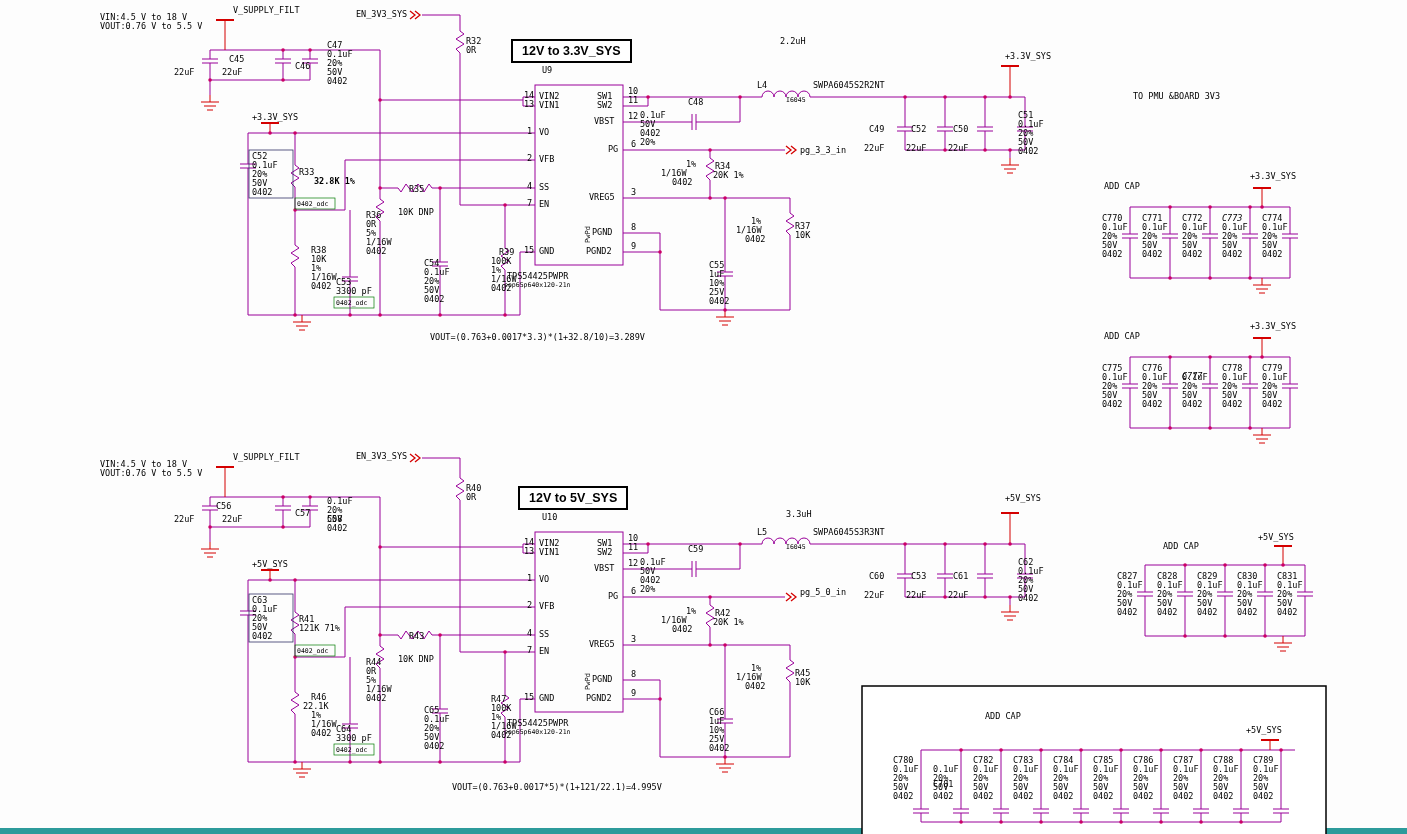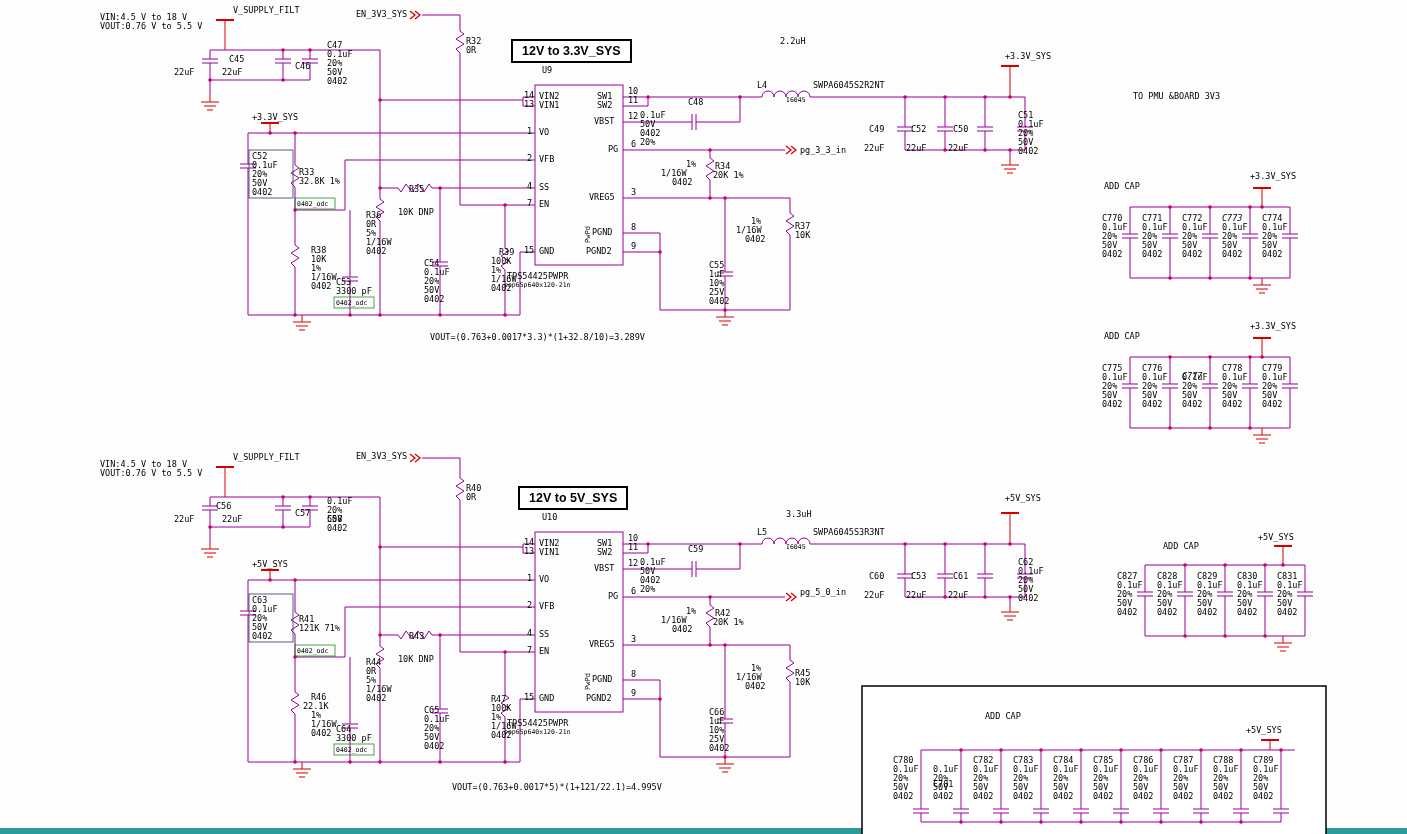--- a/index.html
+++ b/index.html
@@ -265,21 +265,21 @@
       <span class="txt" style="left: 709px; top: 279px;">10%</span>
       <span class="txt" style="left: 709px; top: 288px;">25V</span>
       <span class="txt" style="left: 709px; top: 297px;">0402</span>
       <span class="txt" style="left: 252px; top: 113px;">+3.3V_SYS</span>
       <span class="txt" style="left: 252px; top: 152px;">C52</span>
       <span class="txt" style="left: 252px; top: 161px;">0.1uF</span>
       <span class="txt" style="left: 252px; top: 170px;">20%</span>
       <span class="txt" style="left: 252px; top: 179px;">50V</span>
       <span class="txt" style="left: 252px; top: 188px;">0402</span>
       <span class="txt" style="left: 299px; top: 168px;">R33</span>
-      <span class="txt" style="left: 299px; top: 177px;">32.8K 1%</span>
+      <span class="txt" style="left: 314px; top: 177px; font-weight: bold;">32.8K 1%</span>
       <span class="txt c-g" style="left: 297px; top: 200px;">0402_odc</span>
       <span class="txt" style="left: 409px; top: 185px;">R35</span>
       <span class="txt" style="left: 398px; top: 208px;">10K DNP</span>
       <span class="txt" style="left: 366px; top: 211px;">R36</span>
       <span class="txt" style="left: 366px; top: 220px;">0R</span>
       <span class="txt" style="left: 366px; top: 229px;">5%</span>
       <span class="txt" style="left: 366px; top: 238px;">1/16W</span>
       <span class="txt" style="left: 366px; top: 247px;">0402</span>
       <span class="txt" style="left: 311px; top: 246px;">R38</span>
       <span class="txt" style="left: 311px; top: 255px;">10K</span>

